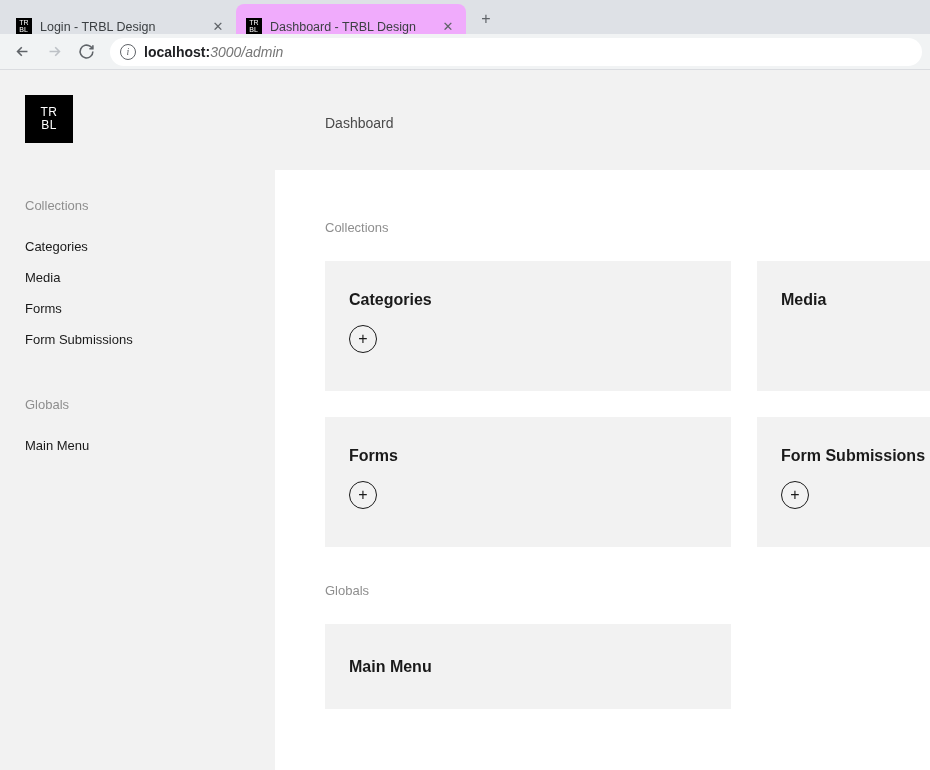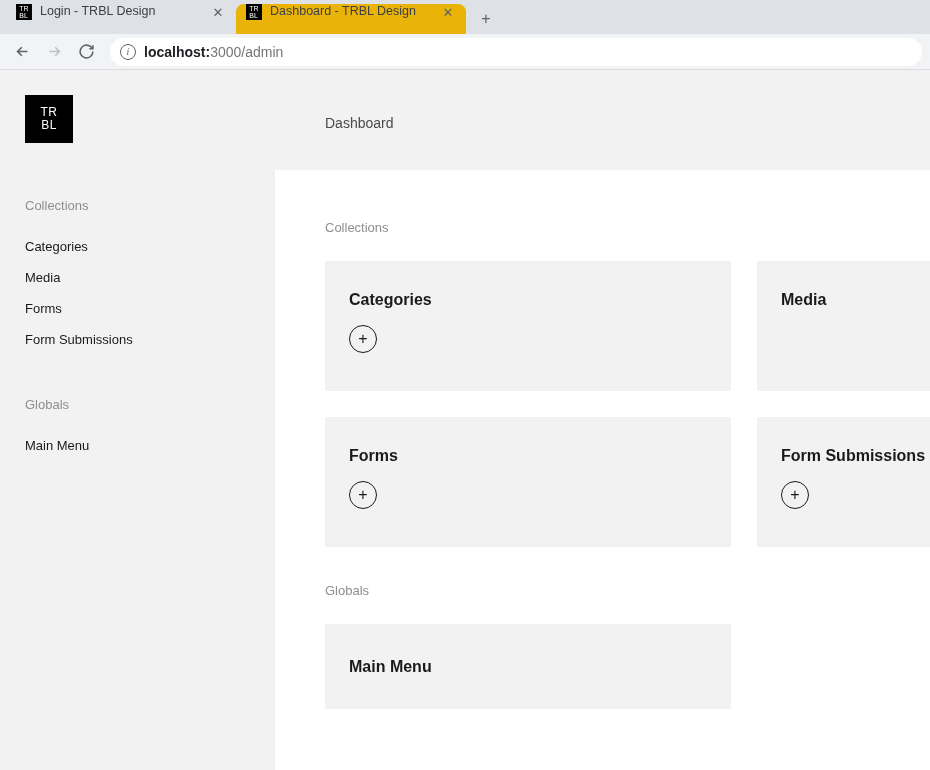--- a/index.html
+++ b/index.html
@@ -17,30 +17,30 @@
   .browser-chrome { background: #dee1e6; }
   .tab-strip {
     display: flex;
     align-items: flex-end;
     height: 34px;
     padding-left: 6px;
     gap: 0;
   }
   .tab {
     display: flex;
-    align-items: flex-start;
+    align-items: flex-end;
     height: 30px;
     padding: 0 10px;
     border-radius: 8px 8px 0 0;
     min-width: 230px;
     gap: 8px;
     position: relative;
     color: #3c4043;
   }
-  .tab.active { background: #eab308; }
+  .tab.active { background: #f0abfc; }
   .tab .favicon {
     width: 16px; height: 16px;
     background: #000;
     color: #fff;
     font-size: 7px;
     display: flex;
     align-items: center;
     justify-content: center;
     line-height: 1;
   }
@@ -98,21 +98,21 @@
   .address-bar .info-icon {
     width: 16px; height: 16px;
     border: 1.5px solid #5f6368;
     border-radius: 50%;
     display: flex; align-items: center; justify-content: center;
     font-size: 10px; color: #5f6368;
     font-family: Georgia, serif;
     font-style: italic;
   }
   .url-host { color: #202124; font-weight: bold; }
-  .url-path { color: #767676; }
+  .url-path { color: #767676; font-style: italic; }
 
   
   .app {
     display: flex;
     height: calc(770px - 70px);
     background: #f2f2f2;
   }
   .sidebar {
     width: 275px;
     padding: 25px;

